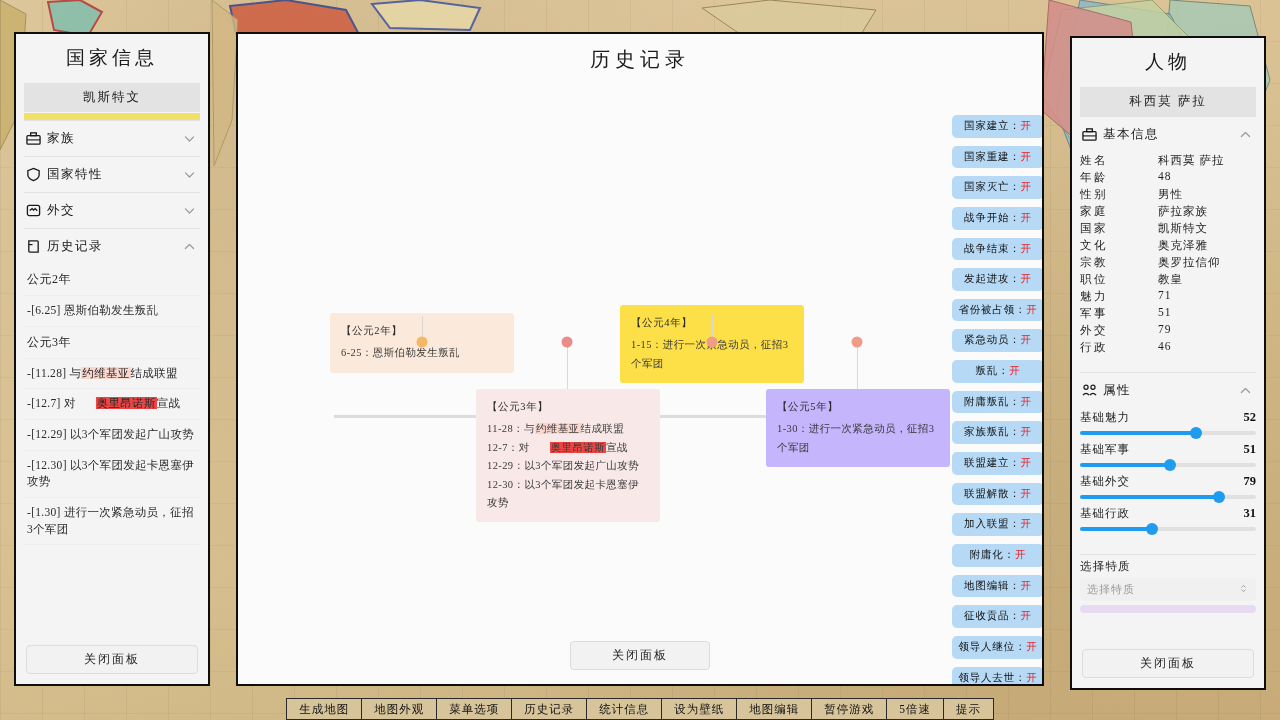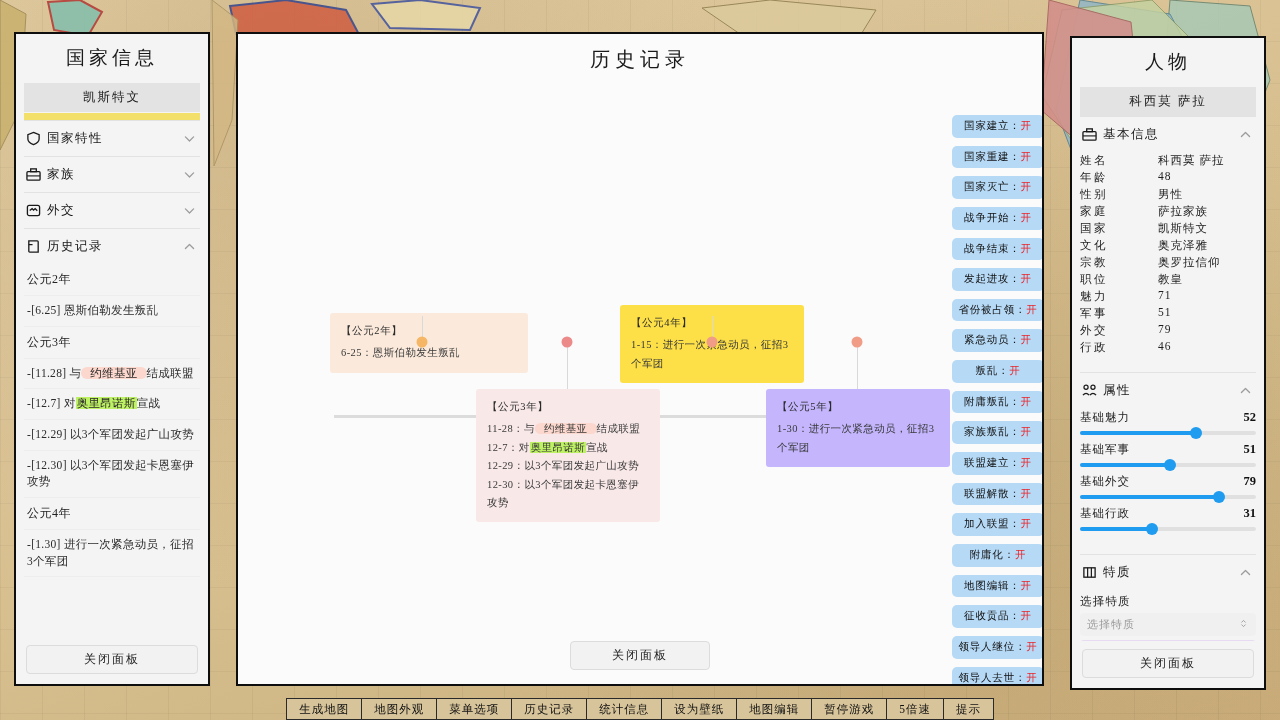--- a/index.html
+++ b/index.html
@@ -85,22 +85,22 @@
     border-bottom: 1px solid #ededed;
     letter-spacing: .5px;
   }
   .hist-item {
     font-size: 11.5px; color: #2a2a2a;
     padding: 6px 2px 7px 3px;
     line-height: 1.45;
     border-bottom: 1px solid #ededed;
     letter-spacing: .3px;
   }
-  .hl-red  { background: #fbd7cd; padding: 0 9px; border-radius: 6px; }
-  .hl-blue { background: #bef264; padding: 0 1px; }
+  .hl-red  { background: #fbd7cd; padding: 0 1px; }
+  .hl-blue { background: #ef4444; padding: 0 1px; margin-left: 20px; }
 
   .panel-foot { flex: none; padding: 8px 10px 10px; }
   .btn-close {
     display: block; width: 100%;
     background: #f2f2f2;
     border: 1px solid #dcdcdc;
     border-radius: 4px;
     font-family: inherit;
     font-size: 12px;
     letter-spacing: 2px;
@@ -300,36 +300,36 @@
   <div class="panel-title">国家信息</div>
 
   <div id="left-body">
     <div class="name-chip">凯斯特文</div>
     <div class="accent-bar"></div>
 
     <div id="left-sections">
         <div class="section">
           <div class="section-head">
             <span class="ico"><svg viewBox="0 0 16 16">
-                <path d="M8 1.5 L14 4 V8.5 C14 12 8 14.5 8 14.5 S2 12 2 8.5 V4 Z" fill="none" stroke="#1a1a1a" stroke-width="1.4"></path>
-              </svg></span>
-            <span class="lbl">国家特性</span>
-            <span class="chev"><svg viewBox="0 0 16 16">
-                <path d="M3 6 L8 11 L13 6" fill="none" stroke="#555" stroke-width="1.6" stroke-linecap="round" stroke-linejoin="round"></path>
-              </svg></span>
-          </div>
-        </div>
-        <div class="section">
-          <div class="section-head">
-            <span class="ico"><svg viewBox="0 0 16 16">
                 <rect x="1" y="5" width="14" height="9" rx="1" fill="none" stroke="#1a1a1a" stroke-width="1.4"></rect>
                 <rect x="5" y="2" width="6" height="3" fill="none" stroke="#1a1a1a" stroke-width="1.4"></rect>
                 <line x1="1" y1="9.5" x2="15" y2="9.5" stroke="#1a1a1a" stroke-width="1.2"></line>
               </svg></span>
             <span class="lbl">家族</span>
+            <span class="chev"><svg viewBox="0 0 16 16">
+                <path d="M3 6 L8 11 L13 6" fill="none" stroke="#555" stroke-width="1.6" stroke-linecap="round" stroke-linejoin="round"></path>
+              </svg></span>
+          </div>
+        </div>
+        <div class="section">
+          <div class="section-head">
+            <span class="ico"><svg viewBox="0 0 16 16">
+                <path d="M8 1.5 L14 4 V8.5 C14 12 8 14.5 8 14.5 S2 12 2 8.5 V4 Z" fill="none" stroke="#1a1a1a" stroke-width="1.4"></path>
+              </svg></span>
+            <span class="lbl">国家特性</span>
             <span class="chev"><svg viewBox="0 0 16 16">
                 <path d="M3 6 L8 11 L13 6" fill="none" stroke="#555" stroke-width="1.6" stroke-linecap="round" stroke-linejoin="round"></path>
               </svg></span>
           </div>
         </div>
         <div class="section">
           <div class="section-head">
             <span class="ico"><svg viewBox="0 0 16 16">
                 <rect x="1.5" y="2.5" width="13" height="11" rx="2" fill="none" stroke="#1a1a1a" stroke-width="1.4"></rect>
                 <path d="M4 8 L6.5 6 L8 7.5 L9.8 6 L12 8.3" fill="none" stroke="#1a1a1a" stroke-width="1.4"></path>
@@ -351,39 +351,38 @@
                 <path d="M3 10.5 L8 5.5 L13 10.5" fill="none" stroke="#555" stroke-width="1.6" stroke-linecap="round" stroke-linejoin="round"></path>
               </svg></span>
           </div>
           <div class="hist-year">公元2年</div>
           <div class="hist-item">-[6.25] 恩斯伯勒发生叛乱</div>
           <div class="hist-year">公元3年</div>
           <div class="hist-item">-[11.28] 与<span class="hl-red">约维基亚</span>结成联盟</div>
           <div class="hist-item">-[12.7] 对<span class="hl-blue">奥里昂诺斯</span>宣战</div>
           <div class="hist-item">-[12.29] 以3个军团发起广山攻势</div>
           <div class="hist-item">-[12.30] 以3个军团发起卡恩塞伊攻势</div>
-          <div class="hist-year">公元4年</div>
           <div class="hist-item">-[1.30] 进行一次紧急动员，征招3个军团</div>
         </div>
       </div>
   </div>
 
   <div class="panel-foot">
     <button class="btn-close">关闭面板</button>
   </div>
 </div>
 
 <div class="panel" id="center-panel">
   <div class="panel-title" id="center-title">历史记录</div>
 
   <div id="center-body">
     <div id="timeline-axis"></div>
     <div id="timeline-arrow"></div>
     <div id="timeline-nodes">
-        <div class="tl-card" style="left:92px;top:230px;width:198px;background:#fbeadb">
+        <div class="tl-card" style="left:92px;top:230px;width:184px;background:#fbeadb">
           <span class="yr">【公元2年】</span>
           <span class="ev">6-25：恩斯伯勒发生叛乱</span>
         </div>
         <div class="tl-stem" style="left:184px;top:233px;height:26px"></div>
         <div class="tl-dot" style="left:184px;top:259px;background:#f5b765"></div>
         <div class="tl-card" style="left:238px;top:306px;width:184px;background:#f8e8e8">
           <span class="yr">【公元3年】</span>
           <span class="ev">11-28：与<span class="hl-red">约维基亚</span>结成联盟</span>
           <span class="ev">12-7：对<span class="hl-blue">奥里昂诺斯</span>宣战</span>
           <span class="ev">12-29：以3个军团发起广山攻势</span>
@@ -549,31 +548,20 @@
               <span class="attr-val">31</span>
             </div>
             <div class="slider">
               <div class="fill" style="width:41%"></div>
               <div class="knob" style="left:41%"></div>
             </div>
           </div>
           <div class="sec-gap"></div>
         </div>
         <div class="section">
-          <div class="section-head">
-            <span class="ico"><svg viewBox="0 0 16 16">
-                <rect x="2" y="3" width="12" height="10" fill="none" stroke="#1a1a1a" stroke-width="1.4"></rect>
-                <line x1="6" y1="3" x2="6" y2="13" stroke="#1a1a1a" stroke-width="1.3"></line>
-                <line x1="10" y1="3" x2="10" y2="13" stroke="#1a1a1a" stroke-width="1.3"></line>
-              </svg></span>
-            <span class="lbl">特质</span>
-            <span class="chev"><svg viewBox="0 0 16 16">
-                <path d="M3 10.5 L8 5.5 L13 10.5" fill="none" stroke="#555" stroke-width="1.6" stroke-linecap="round" stroke-linejoin="round"></path>
-              </svg></span>
-          </div>
           <div class="field-label">选择特质</div>
           <div class="select-box">
             <span class="sp">选择特质</span>
             <span class="ico"><svg viewBox="0 0 16 16" width="11" height="11">
                 <path d="M5 6.5 L8 3.5 L11 6.5" fill="none" stroke="#999" stroke-width="1.3"></path>
                 <path d="M5 9.5 L8 12.5 L11 9.5" fill="none" stroke="#999" stroke-width="1.3"></path>
               </svg></span>
           </div>
           <div class="tag"></div>
         </div>

